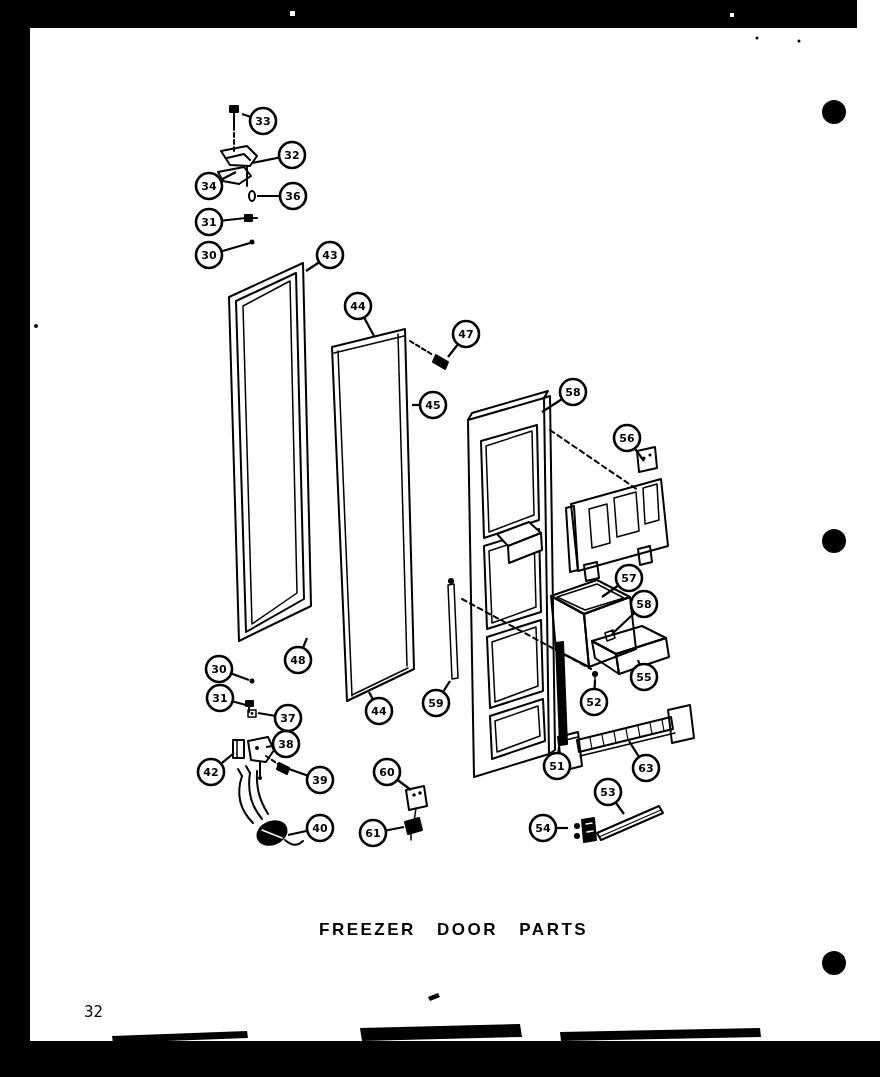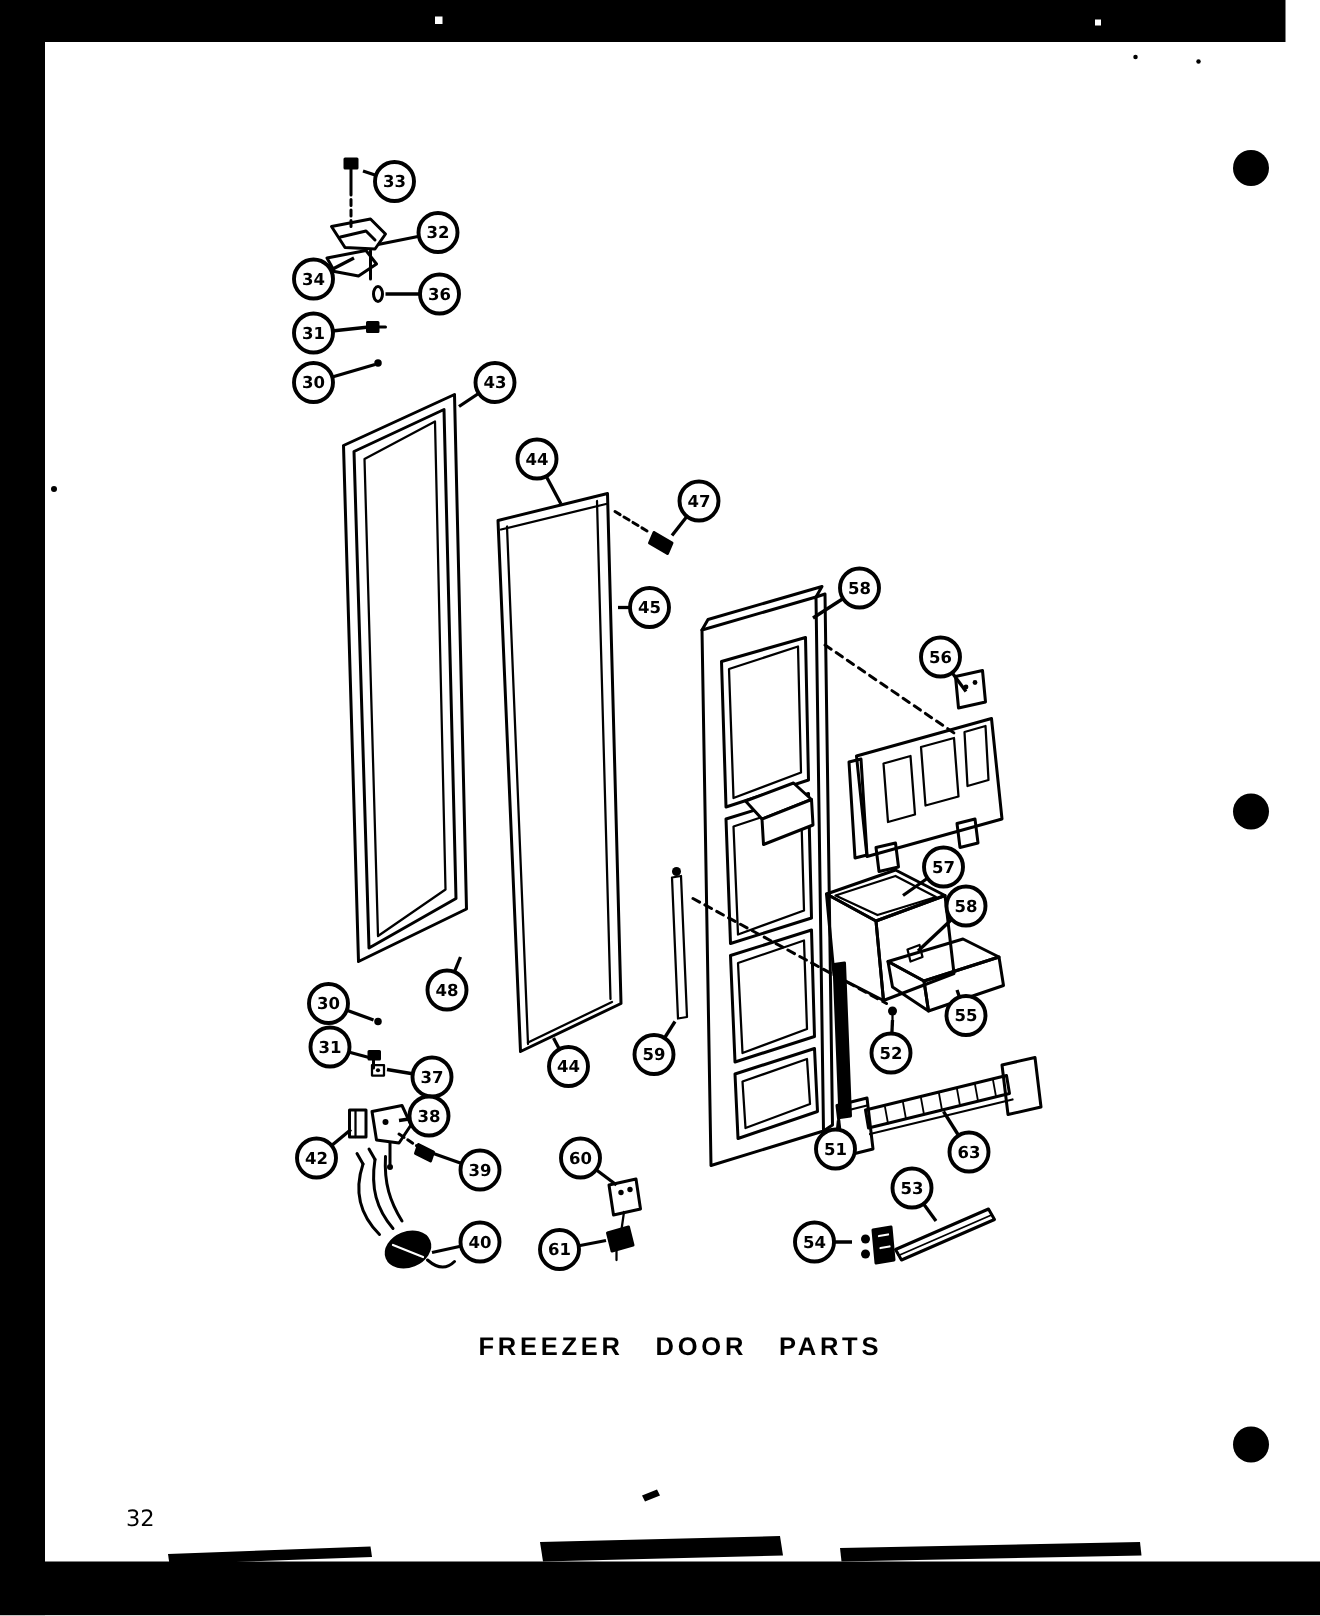--- a/index.html
+++ b/index.html
@@ -1,19 +1,19 @@
 <!DOCTYPE html>
 <html><head>
 <meta charset="utf-8">
 <style>
   html,body{margin:0;padding:0;background:#fff;}
   .stage{position:relative;width:880px;height:1077px;background:#ffffff;overflow:hidden;
          font-family:"Liberation Sans",sans-serif;}
   .stage svg{position:absolute;left:0;top:0;}
-  .figure-title{position:absolute;left:319px;top:888px;white-space:nowrap;
+  .figure-title{position:absolute;left:319px;top:920px;white-space:nowrap;
     font-family:"Liberation Sans",sans-serif;font-weight:700;font-size:17px;
     letter-spacing:2.5px;word-spacing:14px;color:#000;}
   .page-number{position:absolute;left:84px;top:1003px;
     font-family:"DejaVu Sans",sans-serif;font-size:15px;color:#000;}
   .callout-num{font:700 11px "DejaVu Sans",sans-serif;fill:#000;}
 </style>
 </head>
 <body>
 
 <div class="stage">

